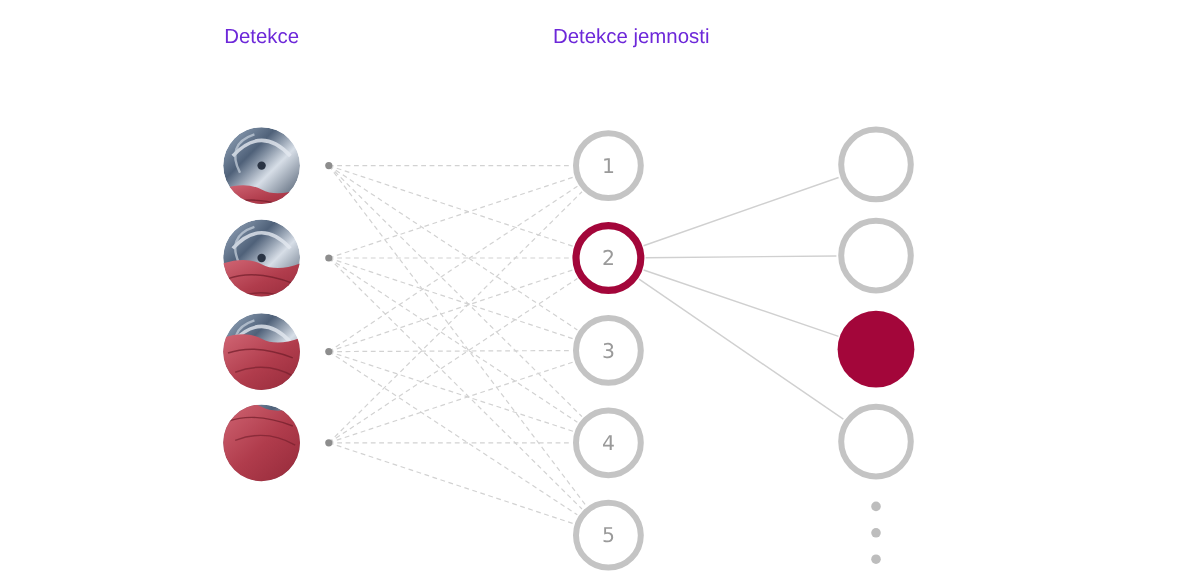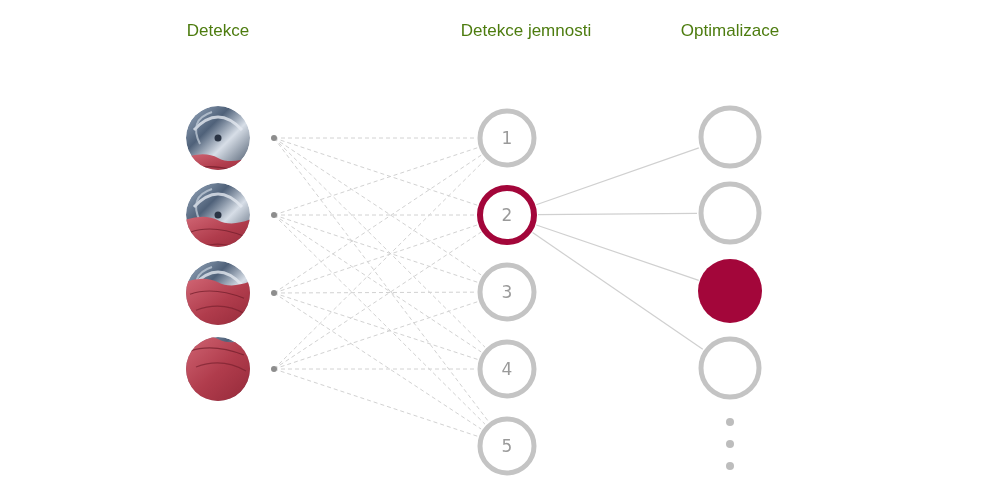--- a/index.html
+++ b/index.html
@@ -1,35 +1,34 @@
 <!DOCTYPE html>
 <html><head>
   <meta charset="utf-8">
   <style>
     html, body { margin: 0; padding: 0; background: #ffffff; }
     body { width: 1000px; height: 483px; position: relative; overflow: hidden; font-family: "DejaVu Sans", sans-serif; }
     .col-title {
-      position: absolute; top: 18px; text-align: center; color: #4d7c0f;
+      position: absolute; top: 18px; text-align: center; color: #6d28d9;
       font-size: 17px; line-height: 26px; font-family: "Liberation Sans", sans-serif;
     }
     .col-title span { display: block; }
     svg#diagram { position: absolute; left: 0; top: 0; }
     .num { font-family: "DejaVu Sans", sans-serif; font-size: 17px; fill: #9a9a9a; }
   </style>
 </head>
 <body>
 
 <div class="col-title" style="left:158px; width:120px;">
   <span>Detekce</span>
 </div>
 <div class="col-title" style="left:436px; width:180px;">
   <span>Detekce jemnosti</span>
 </div>
 <div class="col-title" style="left:640px; width:180px;">
-  <span>Optimalizace</span>
 </div>
 
 <svg id="diagram" width="1000" height="483" xmlns="http://www.w3.org/2000/svg">
   <defs>
     <linearGradient id="steel" x1="0" y1="0" x2="1" y2="1">
       <stop offset="0" stop-color="#9fb0c4"></stop>
       <stop offset="0.35" stop-color="#4f6179"></stop>
       <stop offset="0.6" stop-color="#d7dee7"></stop>
       <stop offset="1" stop-color="#3b4a5e"></stop>
     </linearGradient>

